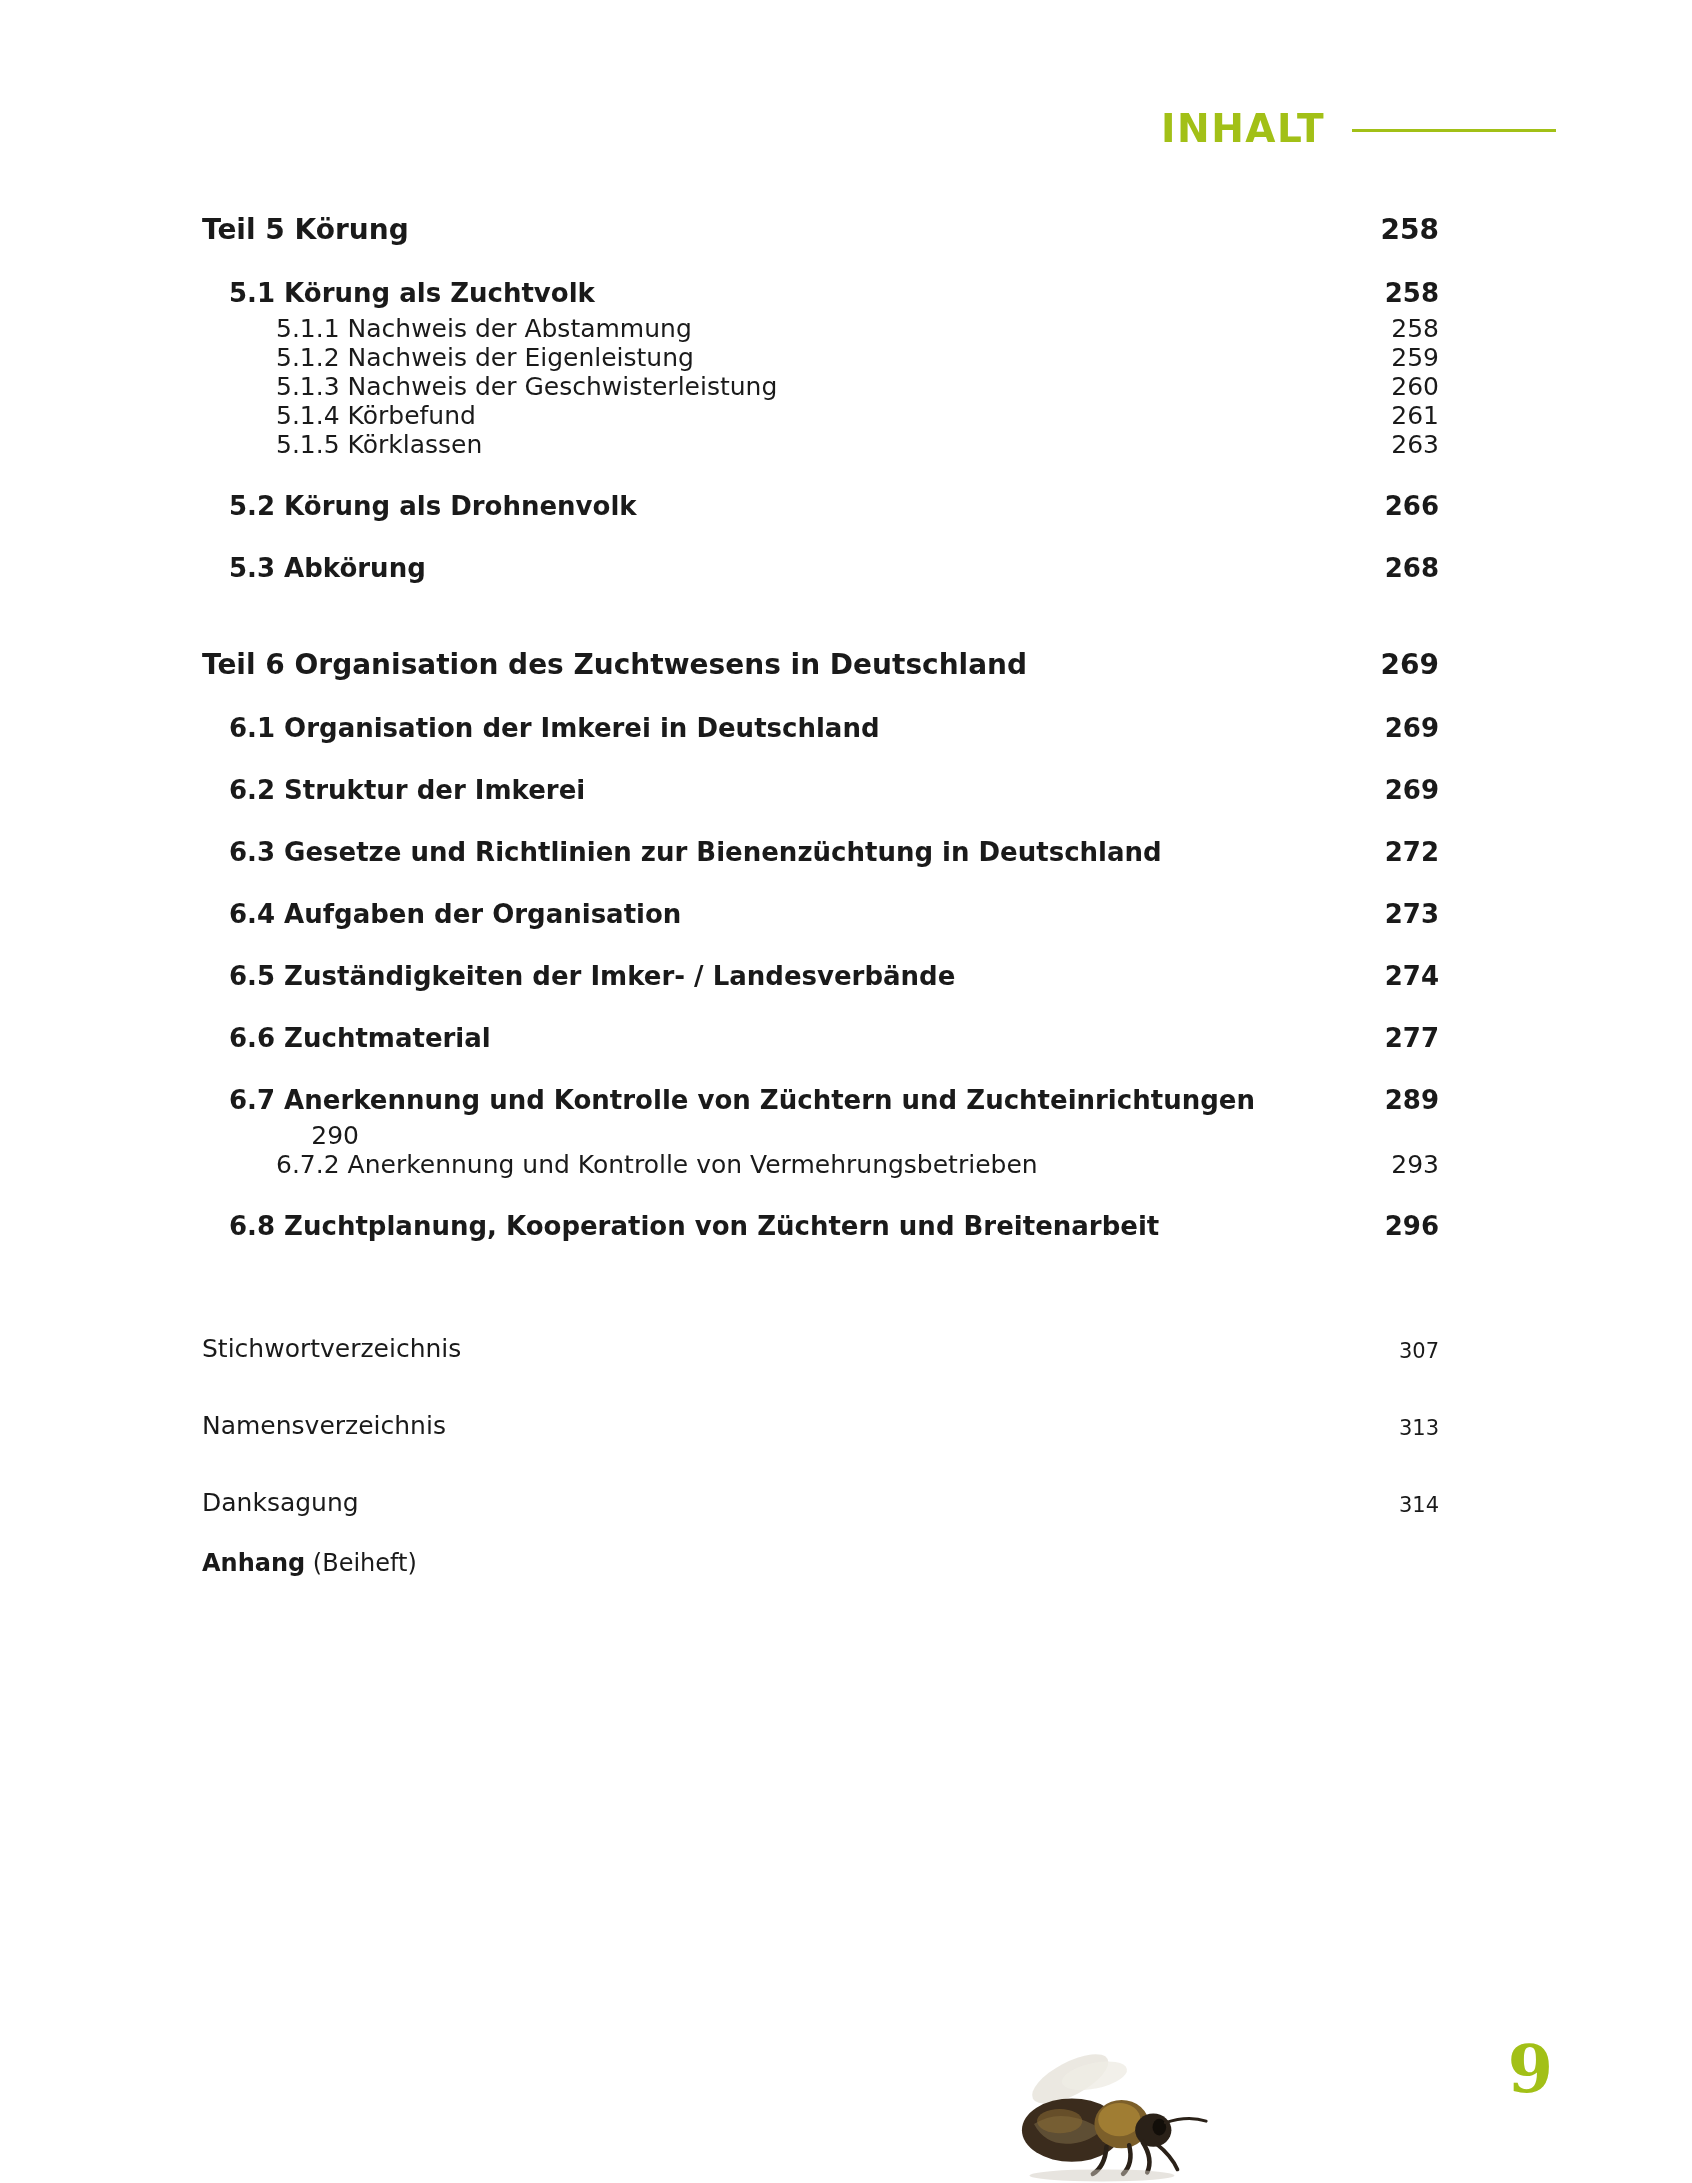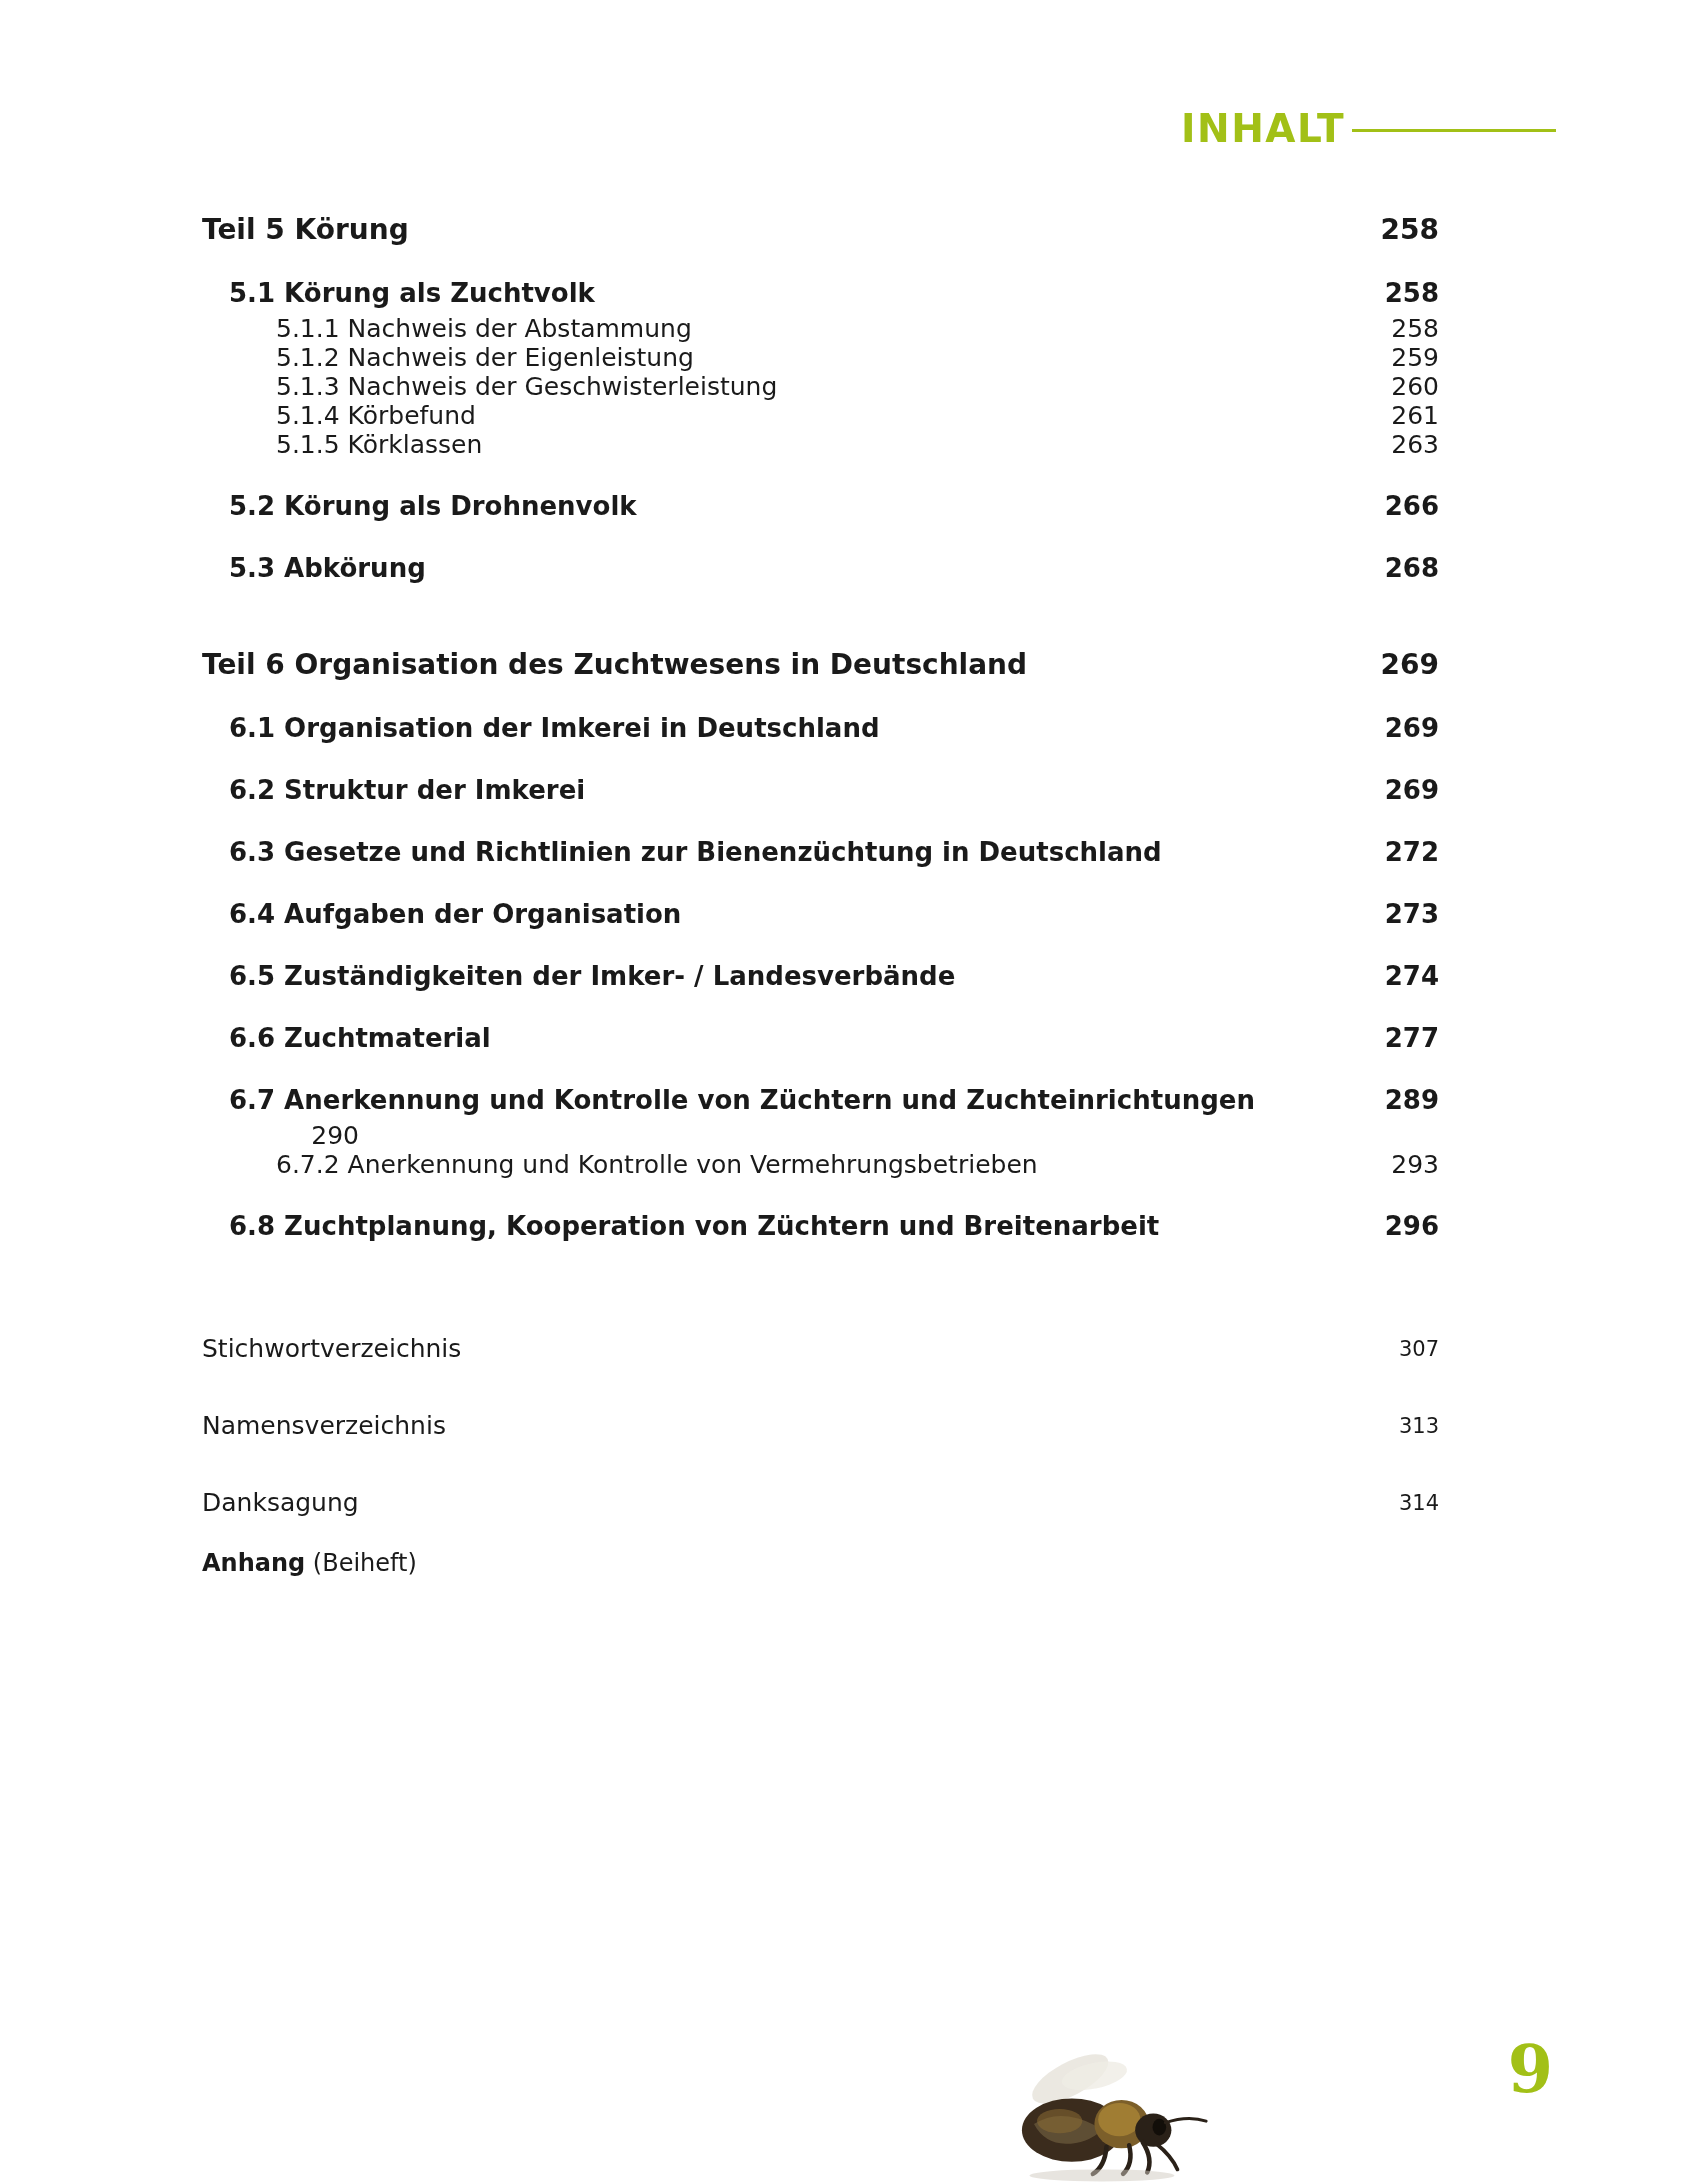--- a/index.html
+++ b/index.html
@@ -22,21 +22,21 @@
     box-sizing: border-box;
   }
 
   
   .header {
     position: absolute;
     top: 106px;
     right: 137px;
     display: flex;
     align-items: center;
-    gap: 7px;
+    gap: 27px;
   }
   .header-title {
     font-family: "DejaVu Sans", sans-serif;
     font-weight: bold;
     font-size: 39px;
     letter-spacing: 1.5px;
     color: #a2c017;
   }
   .header-rule {
     width: 204px;
@@ -48,21 +48,21 @@
   
   .toc {
     position: absolute;
     left: 202px;
     top: 213px;
     width: 1237px;
   }
 
   .row {
     display: flex;
-    align-items: center;
+    align-items: flex-end;
     justify-content: space-between;
     white-space: nowrap;
   }
   .row .label { flex: 0 1 auto; }
   .row .page-num {
     flex: 0 0 auto;
     text-align: right;
     min-width: 83px;
   }
 

